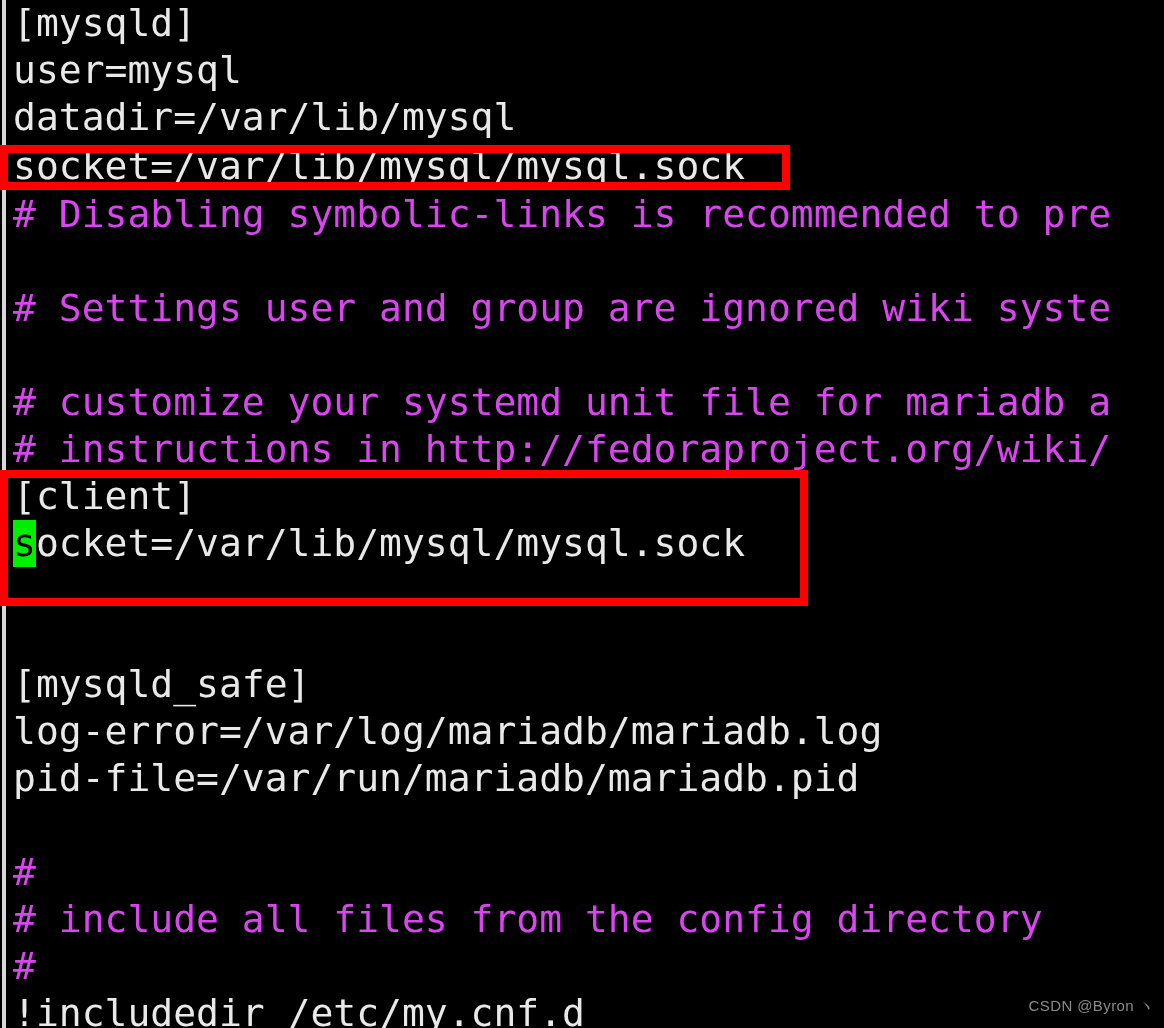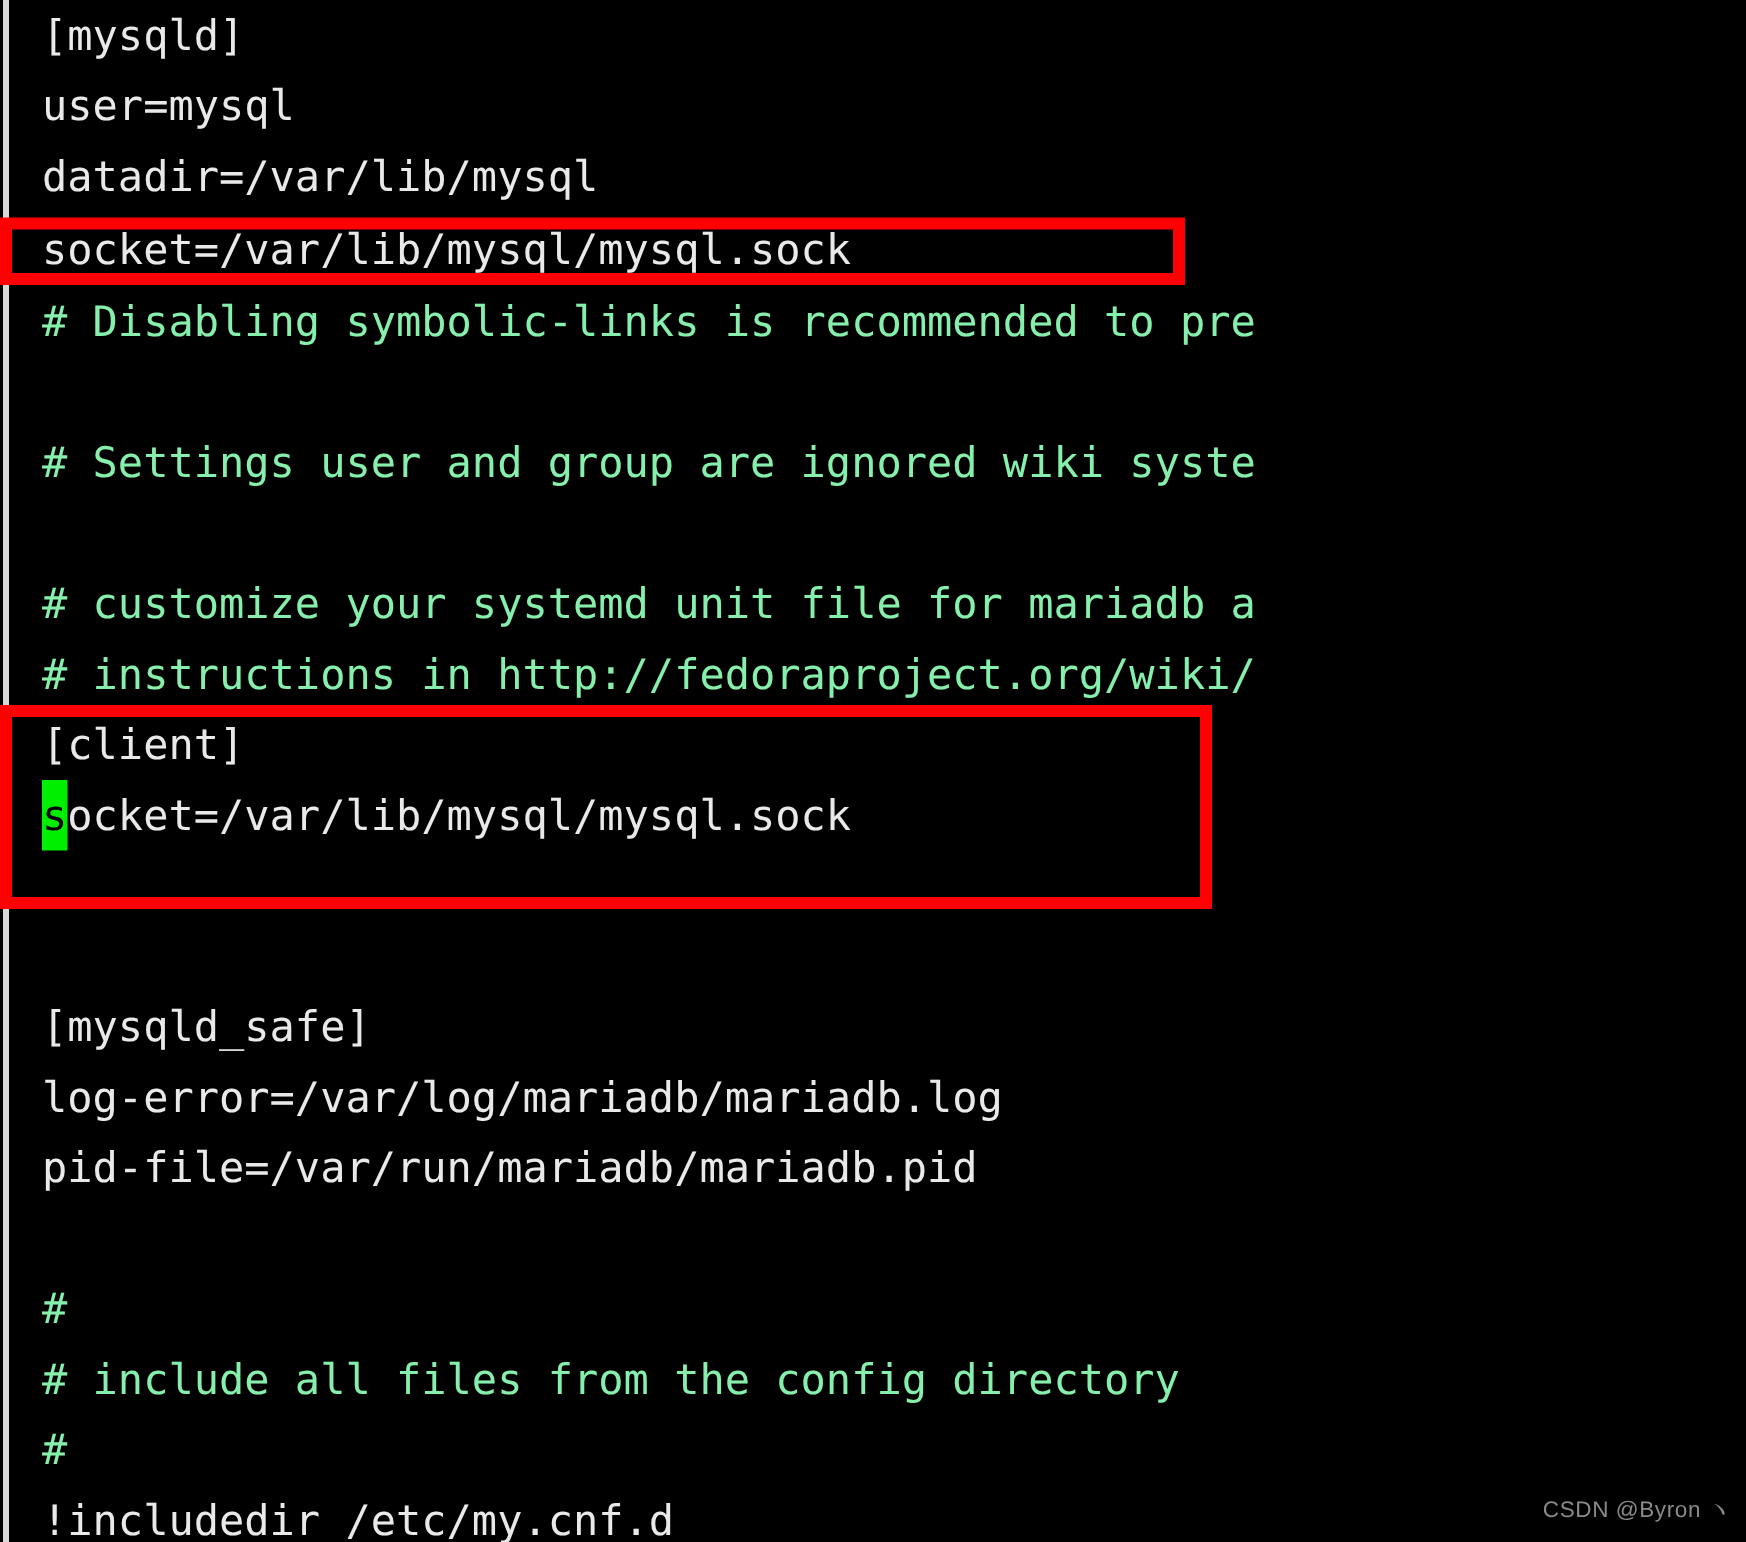--- a/index.html
+++ b/index.html
@@ -35,31 +35,31 @@
   #editor-body {
     position: absolute;
     left: 0;
     top: 0;
     width: 1164px;
     height: 1028px;
   }
 
   .line {
     position: absolute;
-    left: 28px;
+    left: 13px;
     height: 47px;
     line-height: 47px;
-    font-size: 28px;
+    font-size: 38px;
     letter-spacing: 0px;
     white-space: pre;
     color: #e9e9e9;
     font-family: "DejaVu Sans Mono", "Liberation Mono", monospace;
   }
   .line.comment {
-    color: #86efac;
+    color: #d946ef;
   }
   .line.blank {
     color: transparent;
   }
 
   
   .cursor-cell {
     display: inline-block;
     background: #00ee00;
     color: #000000;

